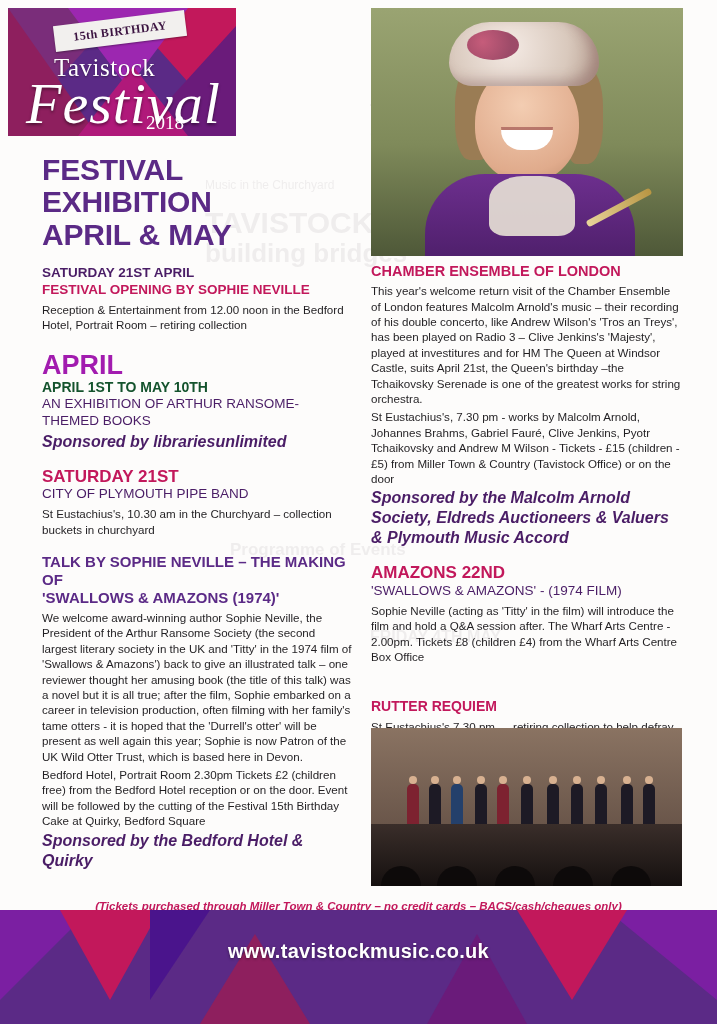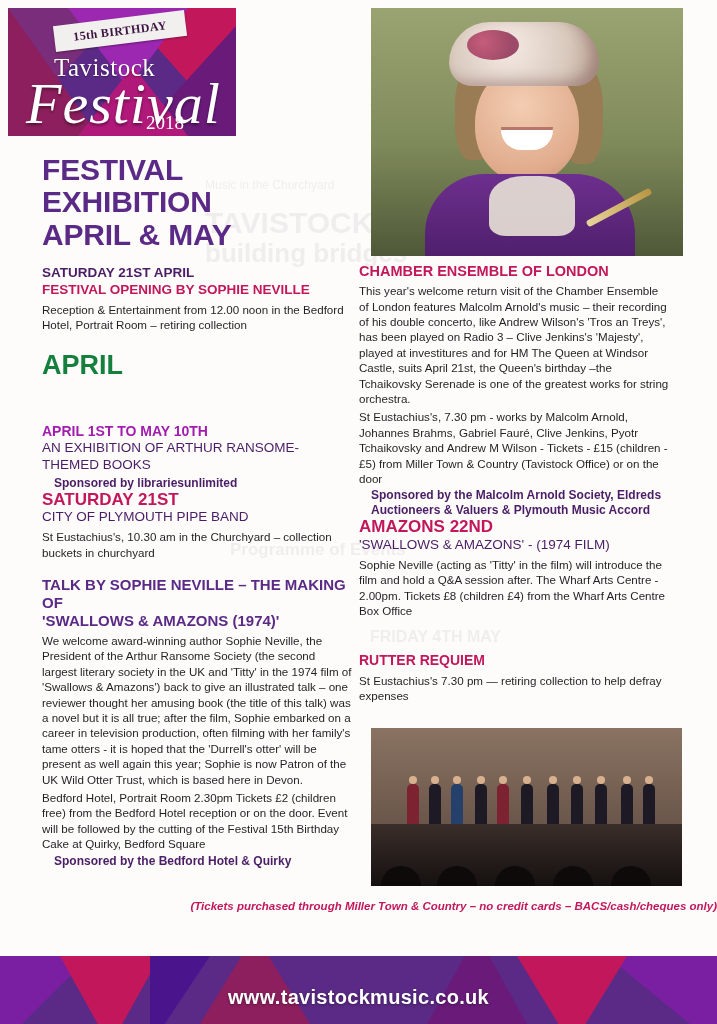--- a/index.html
+++ b/index.html
@@ -233,21 +233,21 @@
   
   .col-left {
     position: absolute;
     top: 154px;
     left: 42px;
     width: 310px;
   }
   .col-right {
     position: absolute;
     top: 262px;
-    left: 359px;
+    left: 371px;
     width: 312px;
   }
 
   h1.big {
     margin: 0;
     color: #5b2a86;
     font-size: 30px;
     line-height: 1.08;
     font-weight: bold;
     letter-spacing: -0.2px;
@@ -259,38 +259,38 @@
     margin-top: 14px;
     line-height: 1.25;
   }
   .hdr-magenta {
     color: #c2185b;
     font-weight: bold;
     font-size: 13.5px;
     line-height: 1.25;
   }
   .hdr-magenta-big {
-    color: #15803d;
+    color: #a21caf;
     font-weight: bold;
     font-size: 27px;
     margin-top: 18px;
     line-height: 1.05;
   }
   .hdr-magenta-mid {
     color: #c2185b;
     font-weight: bold;
     font-size: 17px;
+    margin-top: 16px;
     line-height: 1.1;
   }
   .hdr-magenta-sub {
-    color: #a21caf;
+    color: #14532d;
     font-weight: bold;
     font-size: 14px;
     line-height: 1.2;
-    margin-top: 44px;
   }
   .hdr-purple-sub {
     color: #4a1d66;
     font-weight: normal;
     font-size: 13.5px;
     line-height: 1.25;
   }
   .hdr-purple-big {
     color: #5b2a86;
     font-weight: bold;
@@ -298,46 +298,47 @@
     margin-top: 16px;
     line-height: 1.2;
   }
   p.body {
     margin: 3px 0 0 0;
     font-size: 11.6px;
     line-height: 1.33;
     color: #211f22;
   }
   .sponsor {
-    margin: 2px 0 0 12px;
-    font-size: 12px;
-    font-weight: bold;
+    margin: 2px 0 0 0;
+    font-size: 16px;
+    font-weight: bold;
+    font-style: italic;
     color: #4a1d66;
     line-height: 1.25;
   }
 
   .note {
     position: absolute;
     top: 900px;
     left: 0;
     width: 717px;
-    text-align: right;
+    text-align: center;
     font-size: 11.5px;
     font-weight: bold;
     font-style: italic;
     color: #c2185b;
   }
 
   
   .footer {
     position: absolute;
     left: 0;
     bottom: 0;
     width: 717px;
-    height: 68px;
+    height: 114px;
     background: #5b2a86;
     overflow: hidden;
   }
   .footer .f-tri { position: absolute; width: 0; height: 0; }
   .ft1 { top:0; left:0; border-left: 90px solid #7b1fa2; border-bottom: 90px solid transparent; }
   .ft2 { top:0; left:60px; border-left: 50px solid transparent; border-right: 50px solid transparent; border-top: 90px solid #c2185b; }
   .ft3 { top:0; left:150px; border-left: 60px solid #4a148c; border-bottom: 90px solid transparent; }
   .ft4 { bottom:0; left:200px; border-left: 55px solid transparent; border-right: 55px solid transparent; border-bottom: 90px solid #8e1f5e; }
   .ft5 { top:0; right:0; border-right: 110px solid #7b1fa2; border-bottom: 90px solid transparent; }
   .ft6 { top:0; right:90px; border-left: 55px solid transparent; border-right: 55px solid transparent; border-top: 90px solid #c2185b; }

